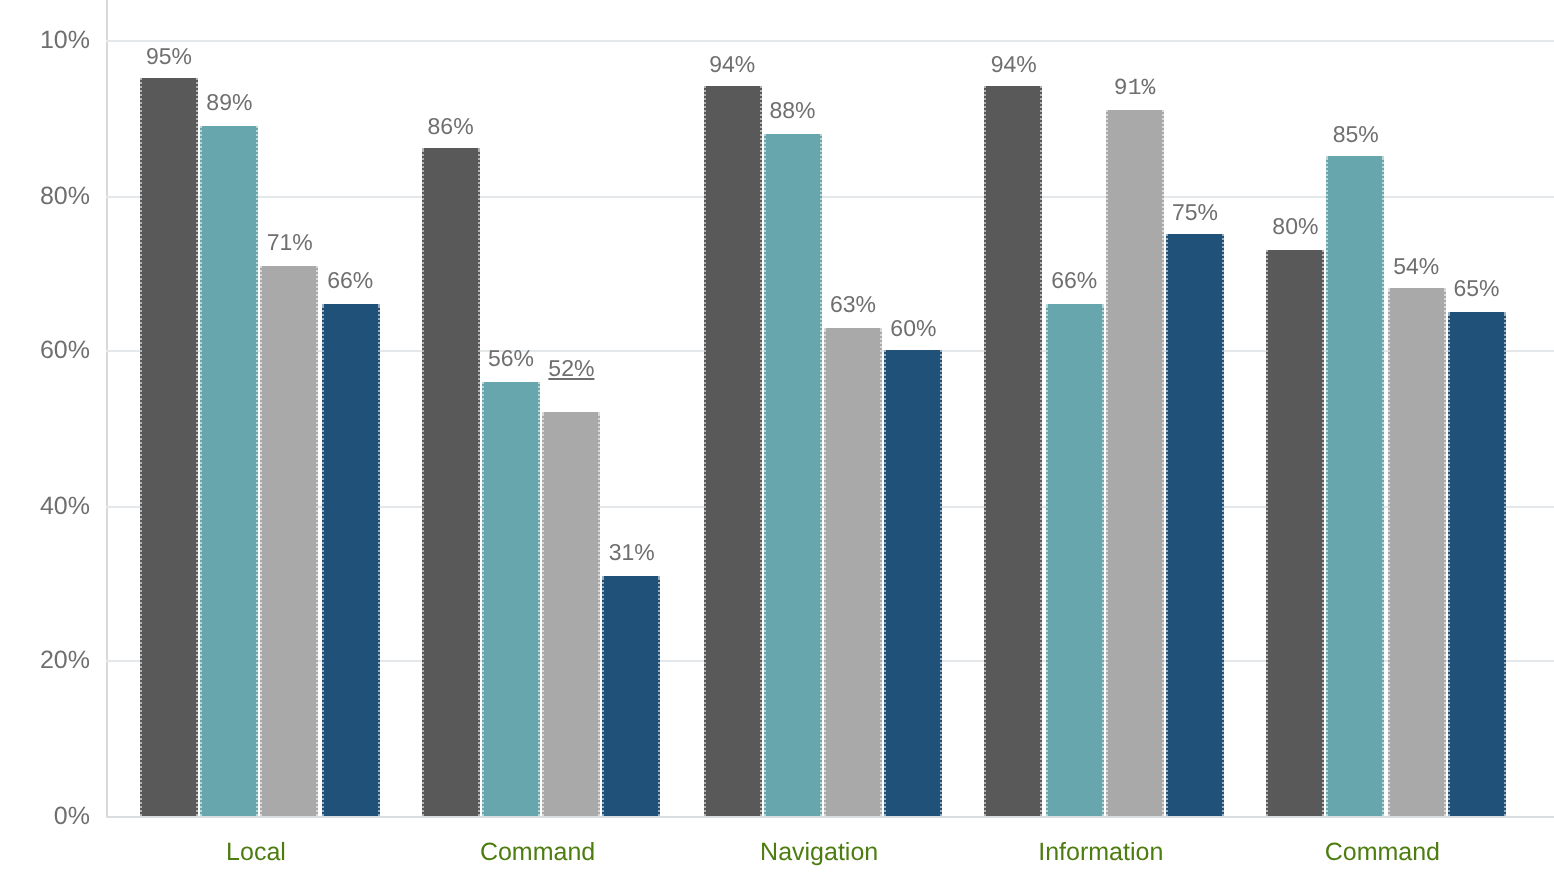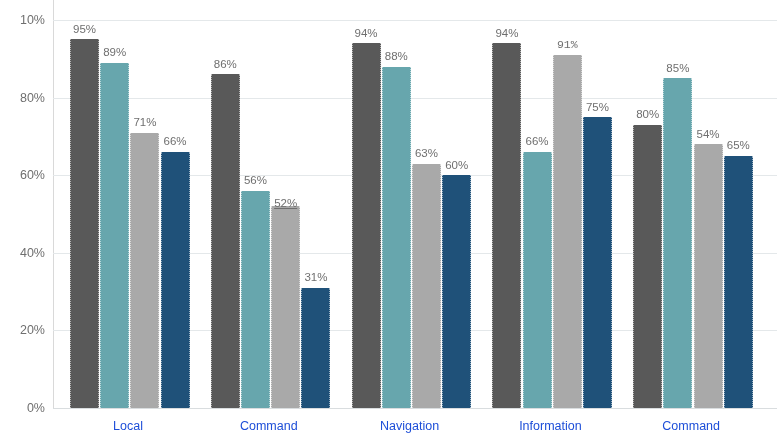--- a/index.html
+++ b/index.html
@@ -81,21 +81,21 @@
     font-size: 11.5px;
     color: #6f6f6f;
     line-height: 1;
   }
 
   .cat-label {
     position: absolute;
     bottom: 5px;
     text-align: center;
     font-size: 12.5px;
-    color: #1d4ed8;
+    color: #4d7c0f;
     line-height: 1;
     width: 160px;
   }
 </style>
 </head>
 <body>
 
 <div id="plot-area">
 
   <div id="chart-title"></div>
@@ -141,21 +141,21 @@
         <div class="bar-wrap" style="left: 0px;">
           <div class="bar" style="height: 333.68px; background: rgb(89, 89, 89);"></div>
           <div class="bar-label" style="bottom: 337.68px;">86%</div>
         </div>
         <div class="bar-wrap" style="left: 30.2px;">
           <div class="bar" style="height: 217.28px; background: rgb(103, 166, 173);"></div>
           <div class="bar-label" style="bottom: 221.28px;">56%</div>
         </div>
         <div class="bar-wrap" style="left: 60.4px;">
           <div class="bar" style="height: 201.76px; background: rgb(169, 169, 169);"></div>
-          <div class="bar-label" style="bottom: 199px; text-decoration: underline;">52%</div>
+          <div class="bar-label" style="bottom: 217px; text-decoration: underline;">52%</div>
         </div>
         <div class="bar-wrap" style="left: 90.6px;">
           <div class="bar" style="height: 120.28px; background: rgb(31, 81, 121);"></div>
           <div class="bar-label" style="bottom: 124.28px;">31%</div>
         </div>
       </div>
       <div class="group" style="left: 351.6px; bottom: 29px; width: 116px; height: 388px;">
         <div class="bar-wrap" style="left: 0px;">
           <div class="bar" style="height: 364.72px; background: rgb(89, 89, 89);"></div>
           <div class="bar-label" style="bottom: 368.72px;">94%</div>

